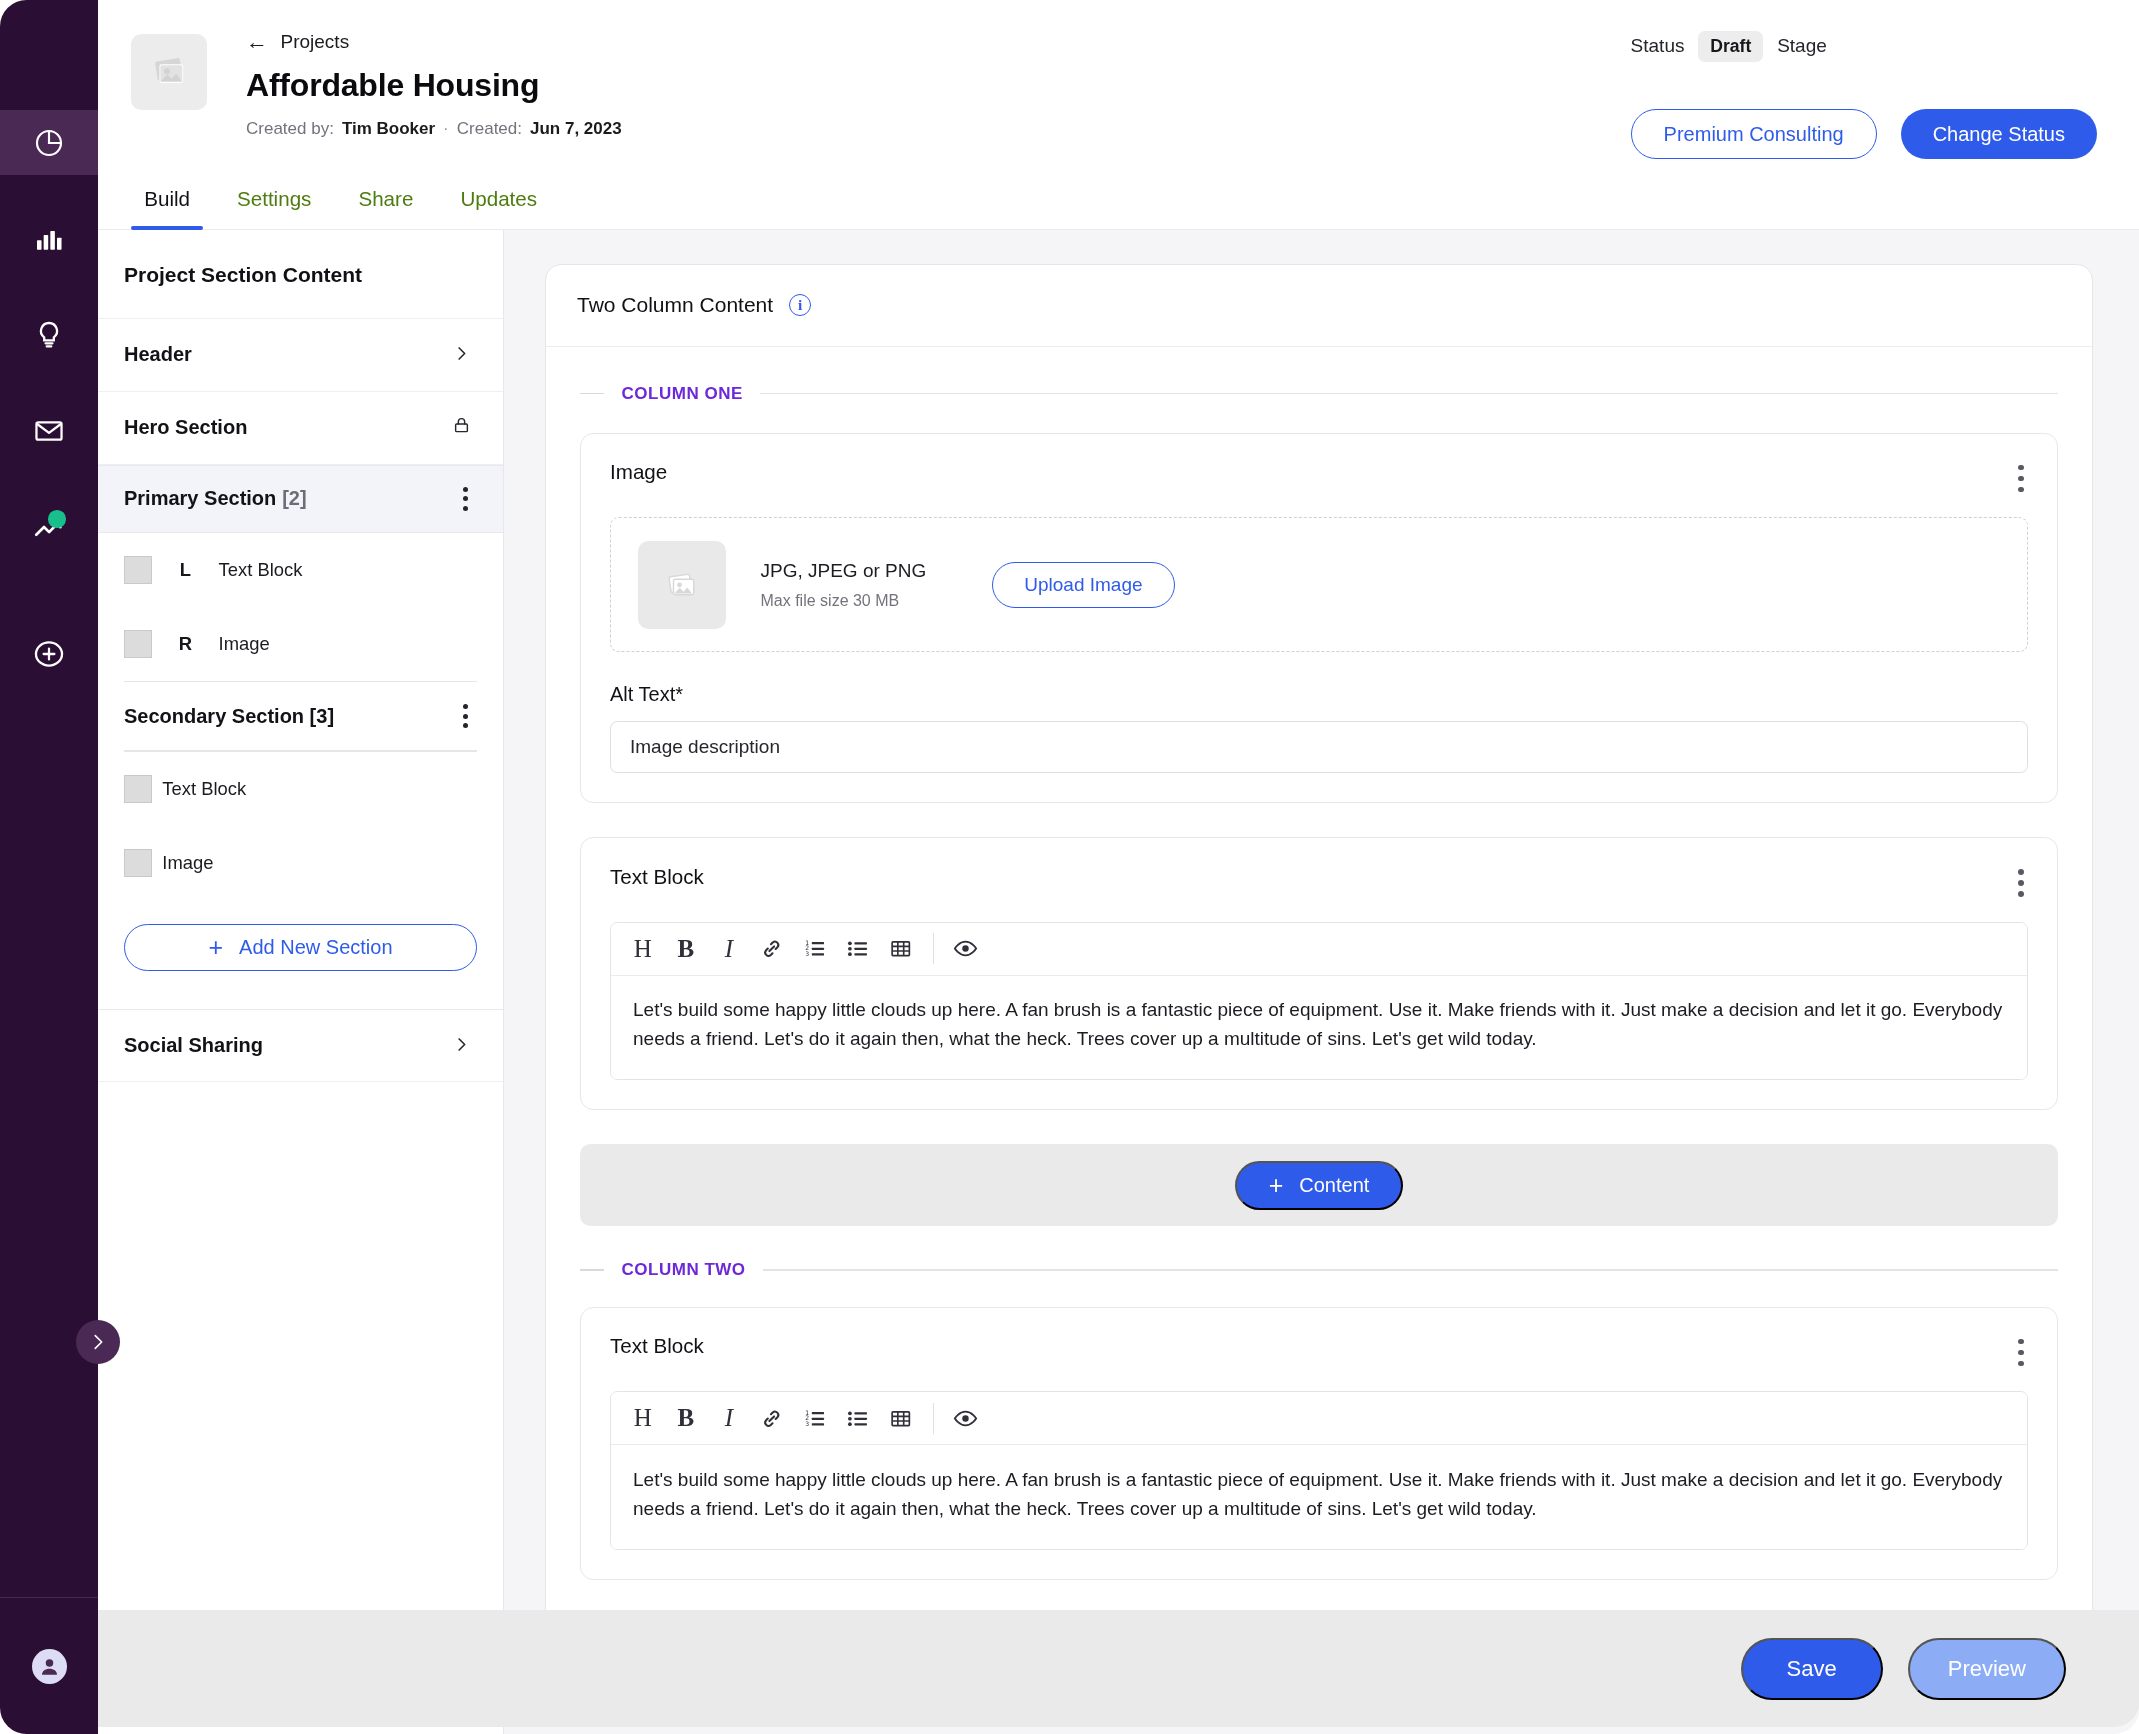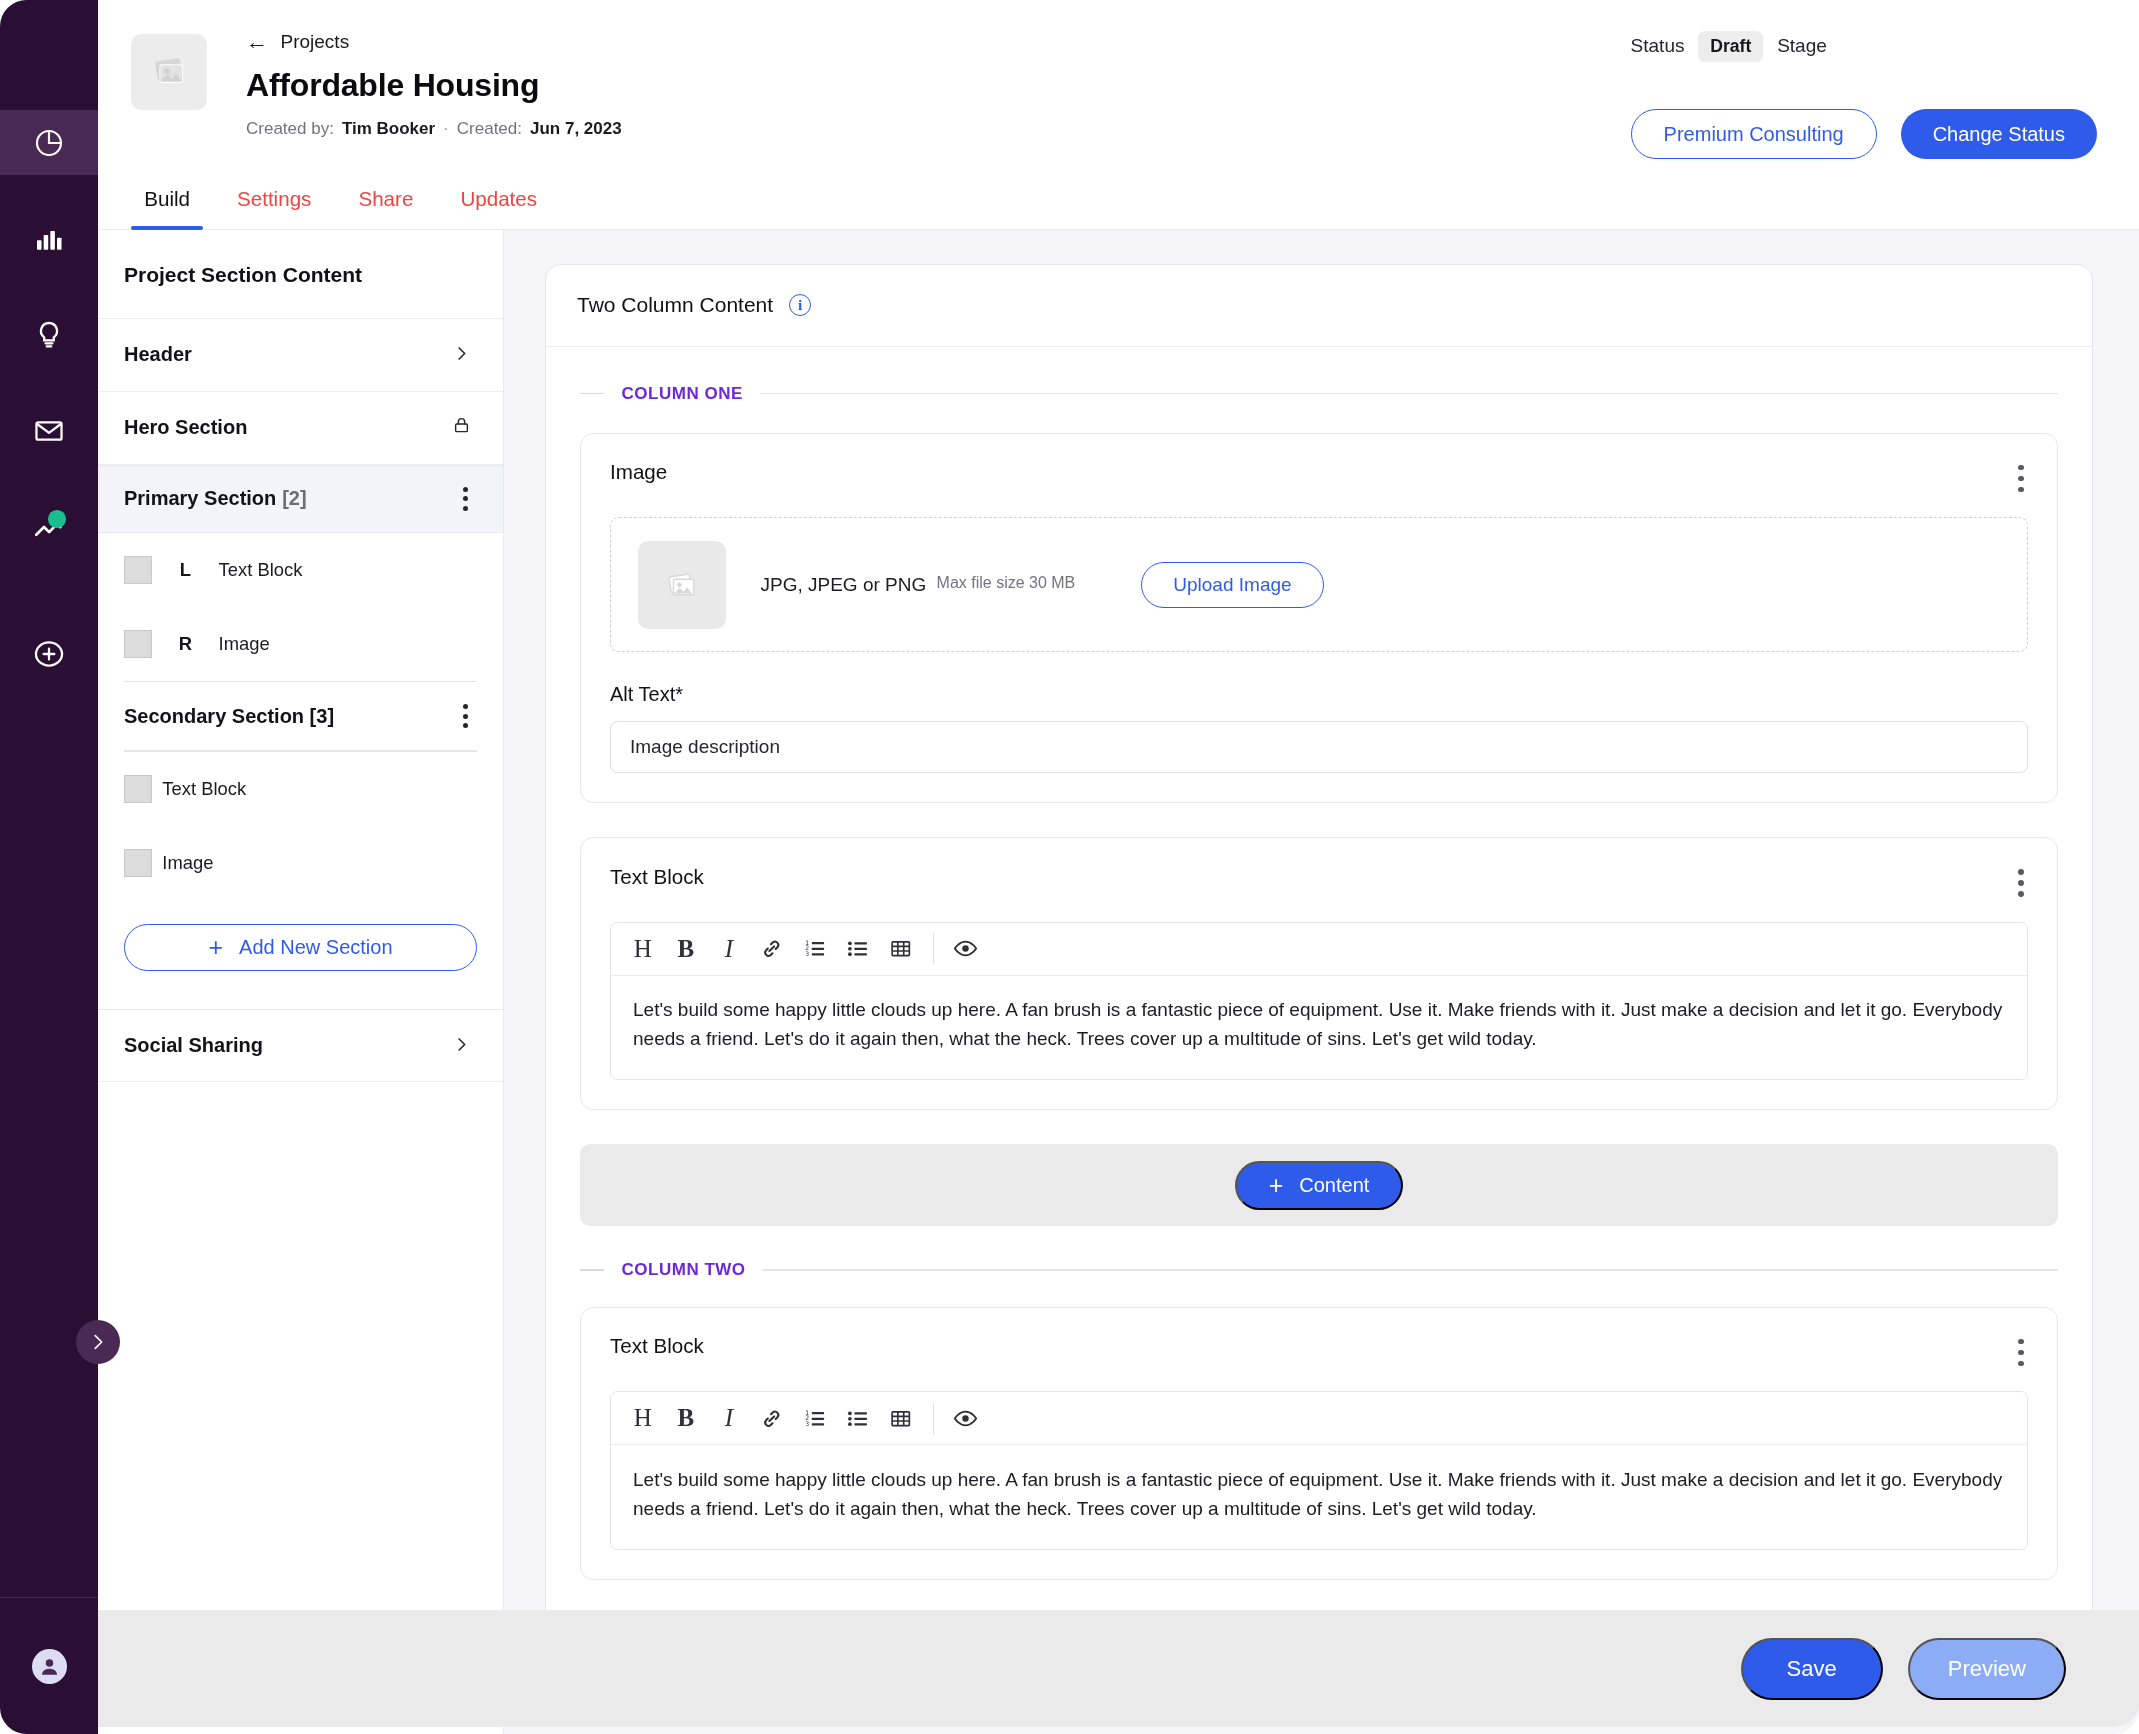--- a/index.html
+++ b/index.html
@@ -163,21 +163,21 @@
   .tabs {
     margin-top: 28px;
     padding-left: 33px;
     display: flex;
     gap: 0;
     border-bottom: 1.5px solid #EAEAEE;
     position: relative;
   }
   .tab {
     font-size: 20.6px;
-    color: #ef4444;
+    color: #4d7c0f;
     padding: 0 23.5px 17.6px 23.5px;
     cursor: pointer;
     position: relative;
   }
   .tab:first-child { padding-left: 13.2px; }
   .tab.active { color: #111116; }
   .tab.active::after {
     content: "";
     position: absolute;
     left: 0; right: 10.3px; bottom: -1.5px;
@@ -329,21 +329,21 @@
     display: flex; align-items: center;
     padding: 0 26.5px;
     gap: 35px;
   }
   .dz-thumb {
     width: 88px; height: 88px; border-radius: 10.3px;
     background: #E9E9E9;
     display:flex; align-items:center; justify-content:center;
     flex: 0 0 88px;
   }
-  .dz-texts { display: flex; flex-direction: row; gap: 10.3px; }
+  .dz-texts { display: flex; flex-direction: column; gap: 10.3px; }
   .dz-formats { font-size: 19px; color: #1C1C22; }
   .dz-maxsize { font-size: 16px; color: #73737D; }
   .btn-upload {
     margin-left: 31px;
     border: 1.5px solid #2F5BEA; color: #2F5BEA; background: #fff;
     border-radius: 734px; height: 46px; padding: 0 31px;
     font-size: 19px;
     display: flex; align-items: center; justify-content: center;
     cursor: pointer;
   }

